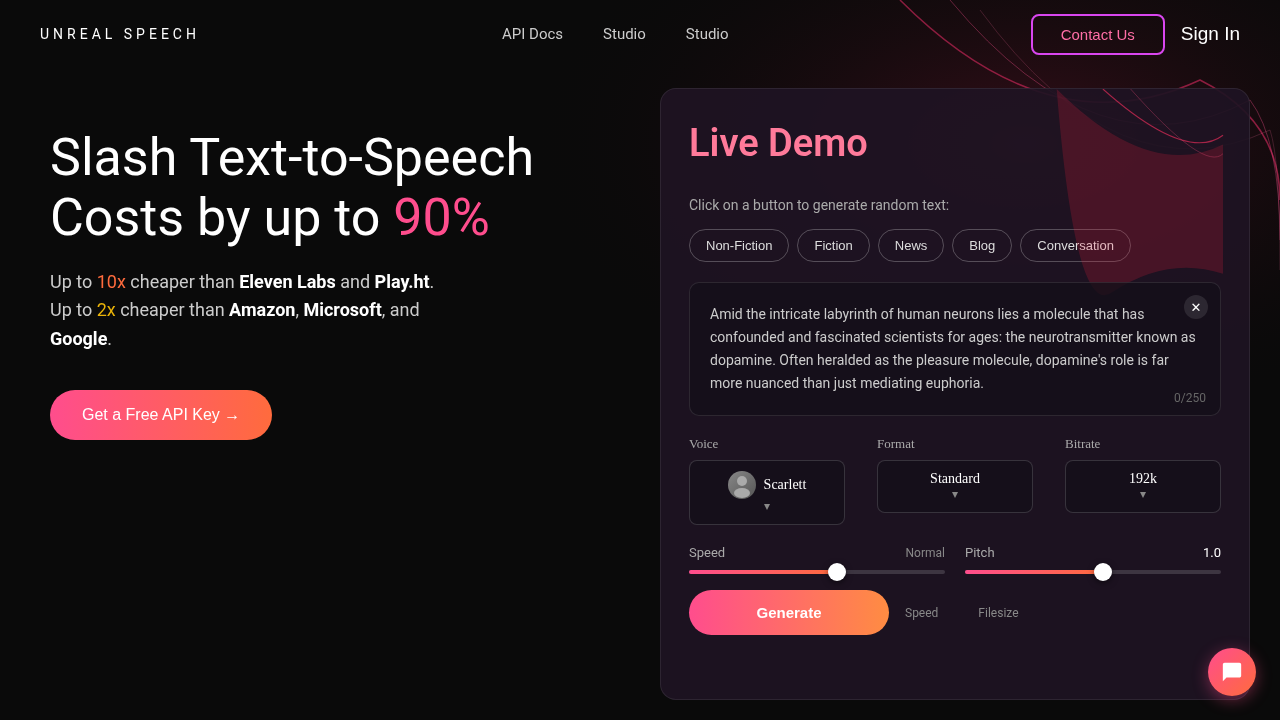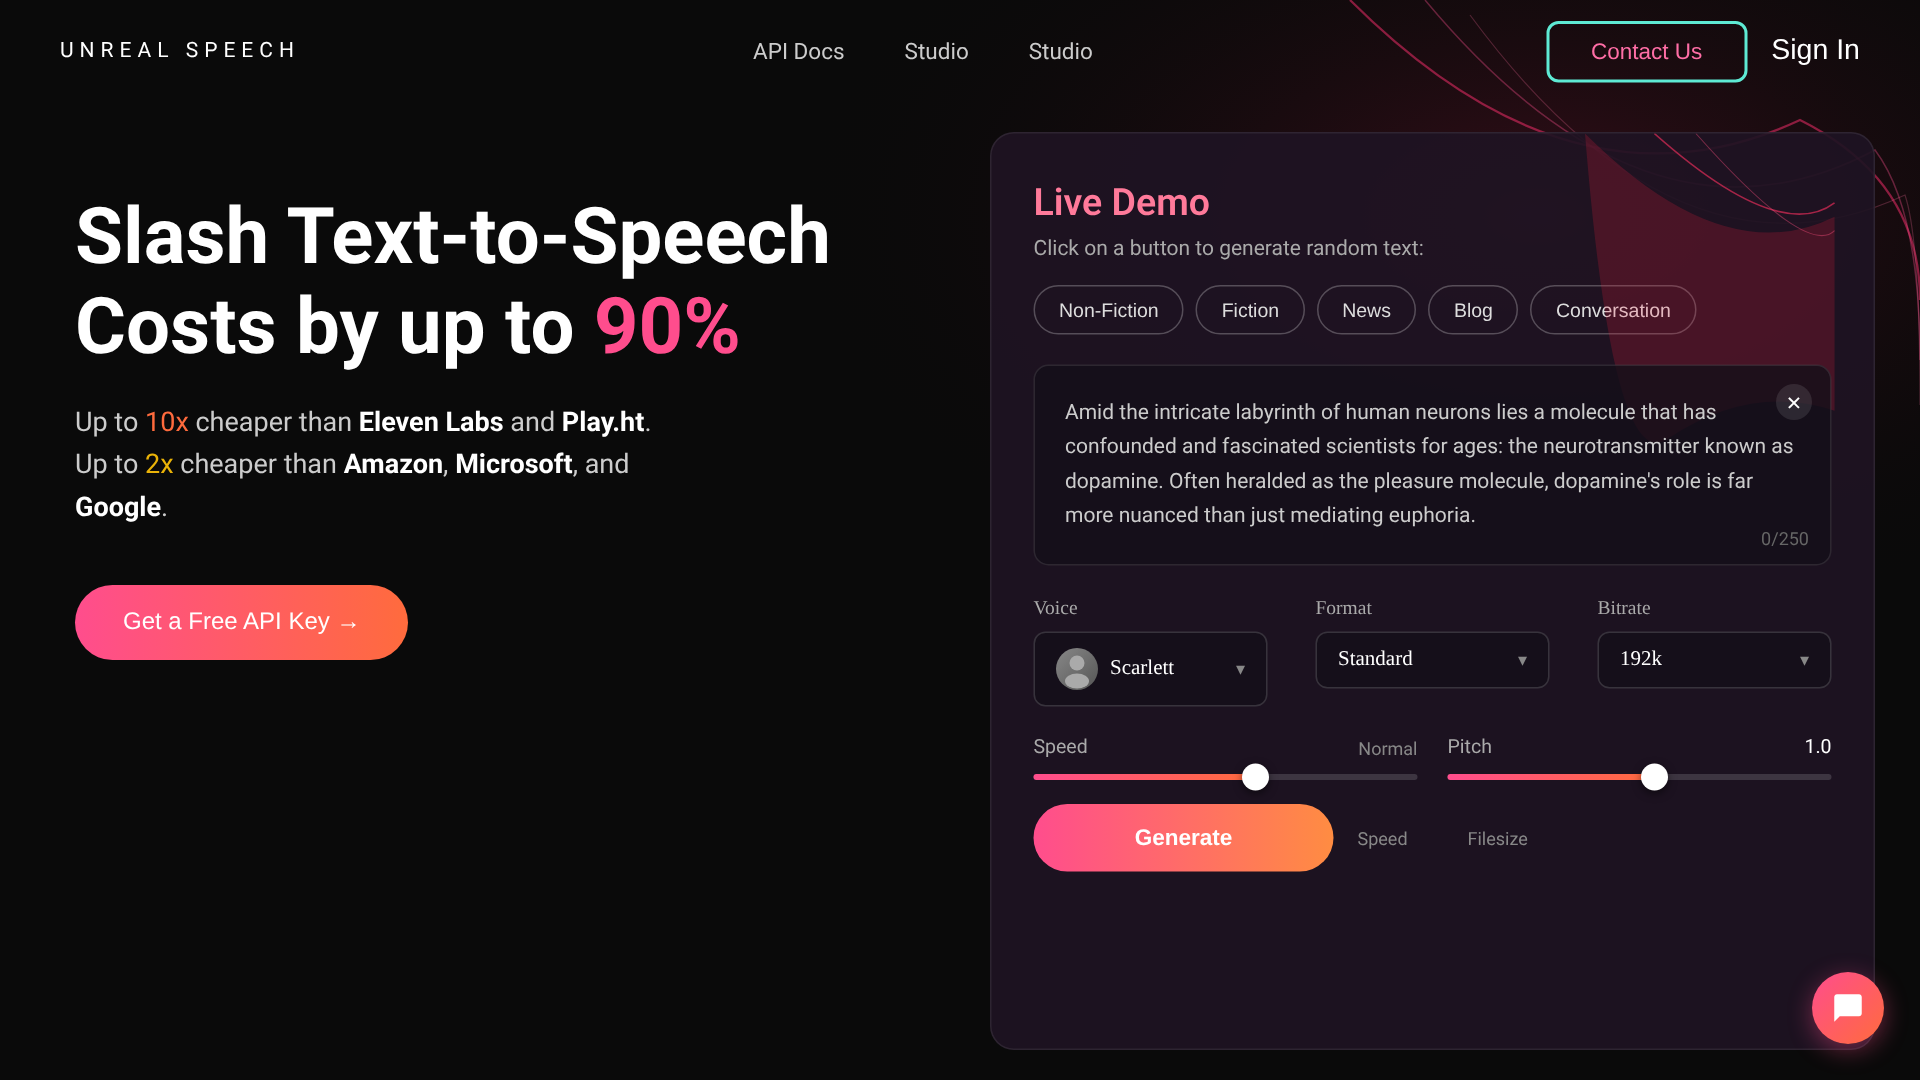--- a/index.html
+++ b/index.html
@@ -45,21 +45,21 @@
     }
 
     .nav-actions {
       display: flex;
       align-items: center;
       gap: 16px;
     }
 
     .btn-contact {
       background: transparent;
-      border: 2px solid #5eead4;
+      border: 2px solid #d946ef;
       color: #ff6ea6;
       padding: 10px 28px;
       border-radius: 8px;
       font-size: 15px;
       cursor: pointer;
     }
 
     .btn-signin {
       background: transparent;
       border: none;
@@ -78,21 +78,21 @@
 
     
     .left {
       width: 640px;
       padding: 60px 40px 40px 50px;
       flex-shrink: 0;
     }
 
     .headline {
       font-size: 52px;
-      font-weight: 700;
+      font-weight: 400;
       line-height: 1.15;
       margin-bottom: 20px;
     }
 
     .headline .accent-pink { color: #ff4d8d; }
 
     .subtext {
       font-size: 18px;
       color: #ccc;
       line-height: 1.6;
@@ -124,24 +124,24 @@
     .demo-panel {
       background: rgba(30, 20, 35, 0.92);
       border-radius: 16px;
       padding: 32px 28px 28px;
       height: 100%;
       position: relative;
       border: 1px solid rgba(255,255,255,0.08);
     }
 
     .live-demo-title {
-      font-size: 25px;
+      font-size: 38px;
       font-weight: 600;
       color: #ff7a9a;
-      margin-bottom: 8px;
+      margin-bottom: 32px;
     }
 
     .demo-instruction {
       font-size: 14px;
       color: #aaa;
       margin-bottom: 16px;
     }
 
     
     .category-buttons {
@@ -223,20 +223,21 @@
 
     .select-wrapper {
       background: rgba(20,15,25,0.8);
       border: 1px solid rgba(255,255,255,0.15);
       border-radius: 8px;
       padding: 10px 14px;
       display: flex;
       align-items: center;
       justify-content: space-between;
       cursor: pointer;
+      flex-direction: column;
     }
 
     .select-inner {
       display: flex;
       align-items: center;
       gap: 8px;
     }
 
     .voice-avatar {
       width: 28px;

